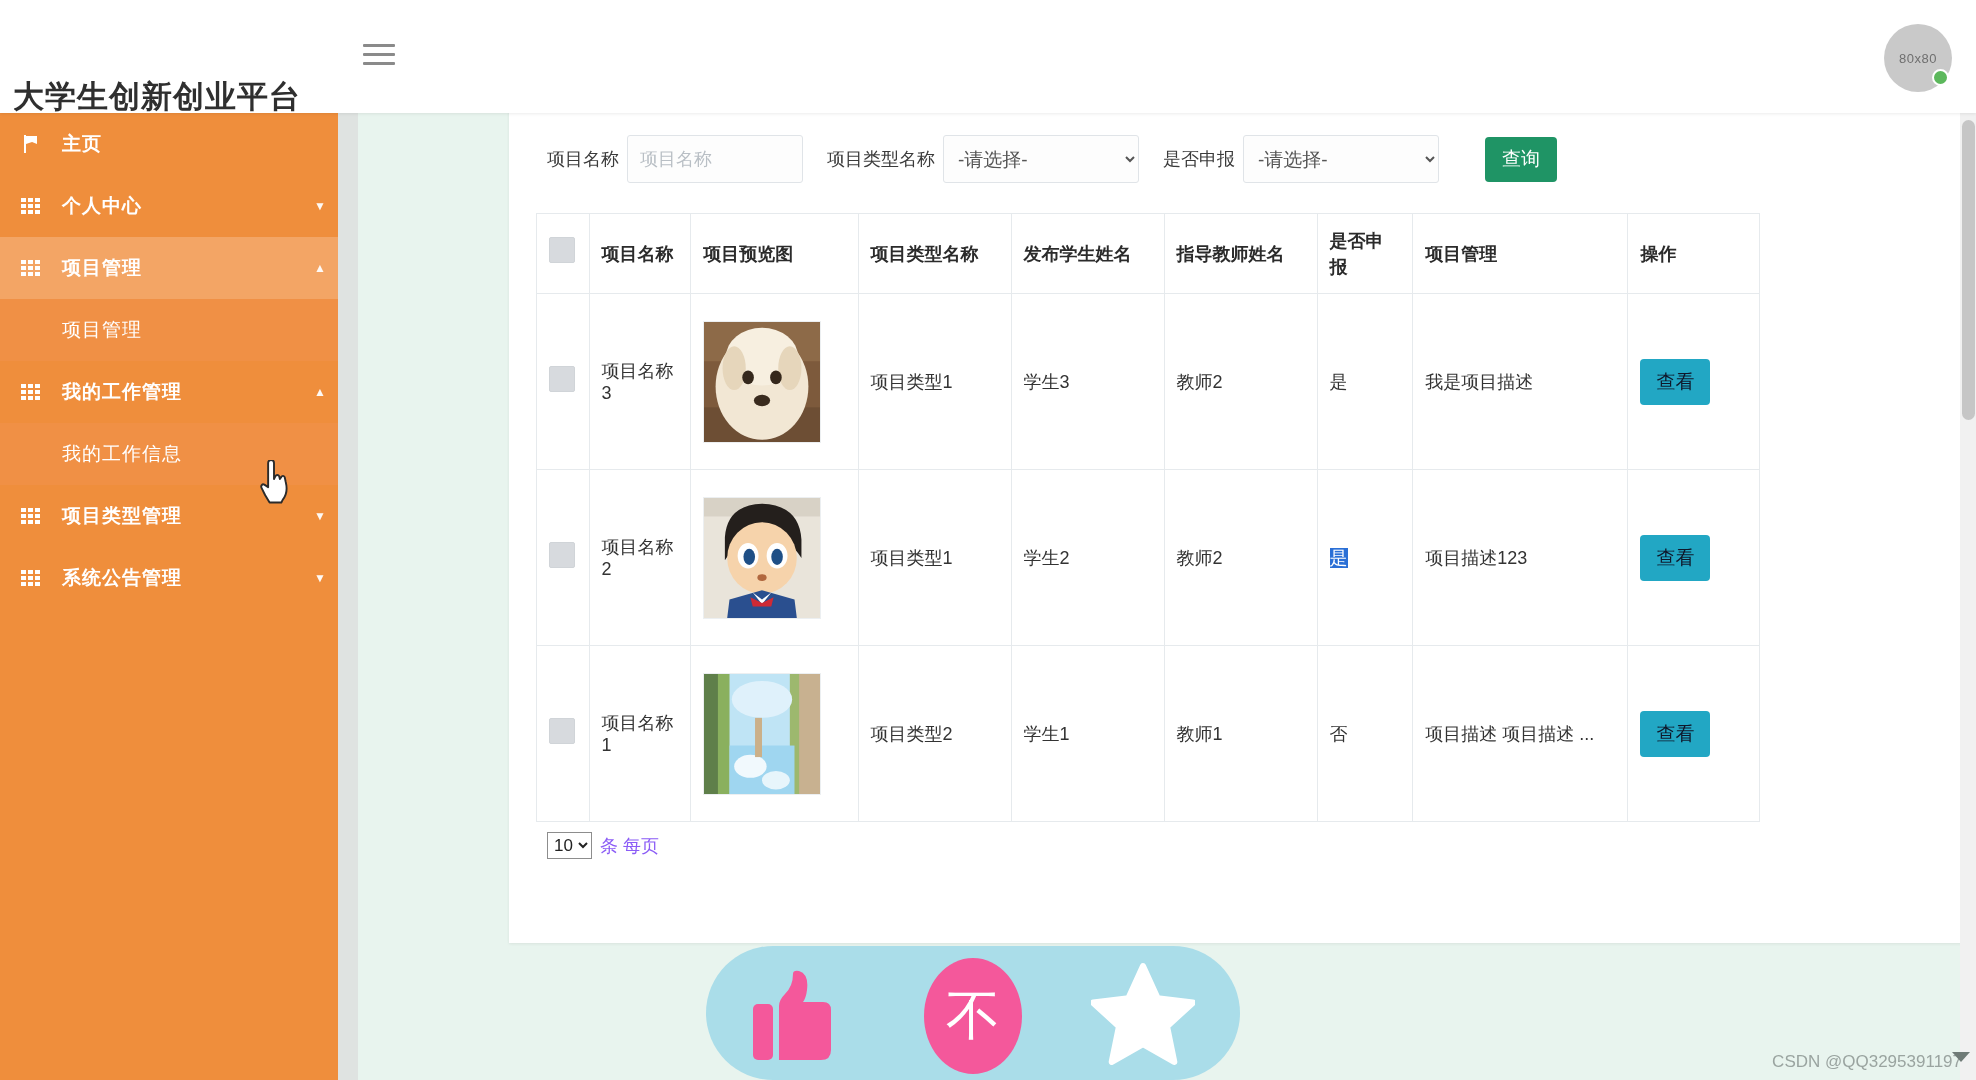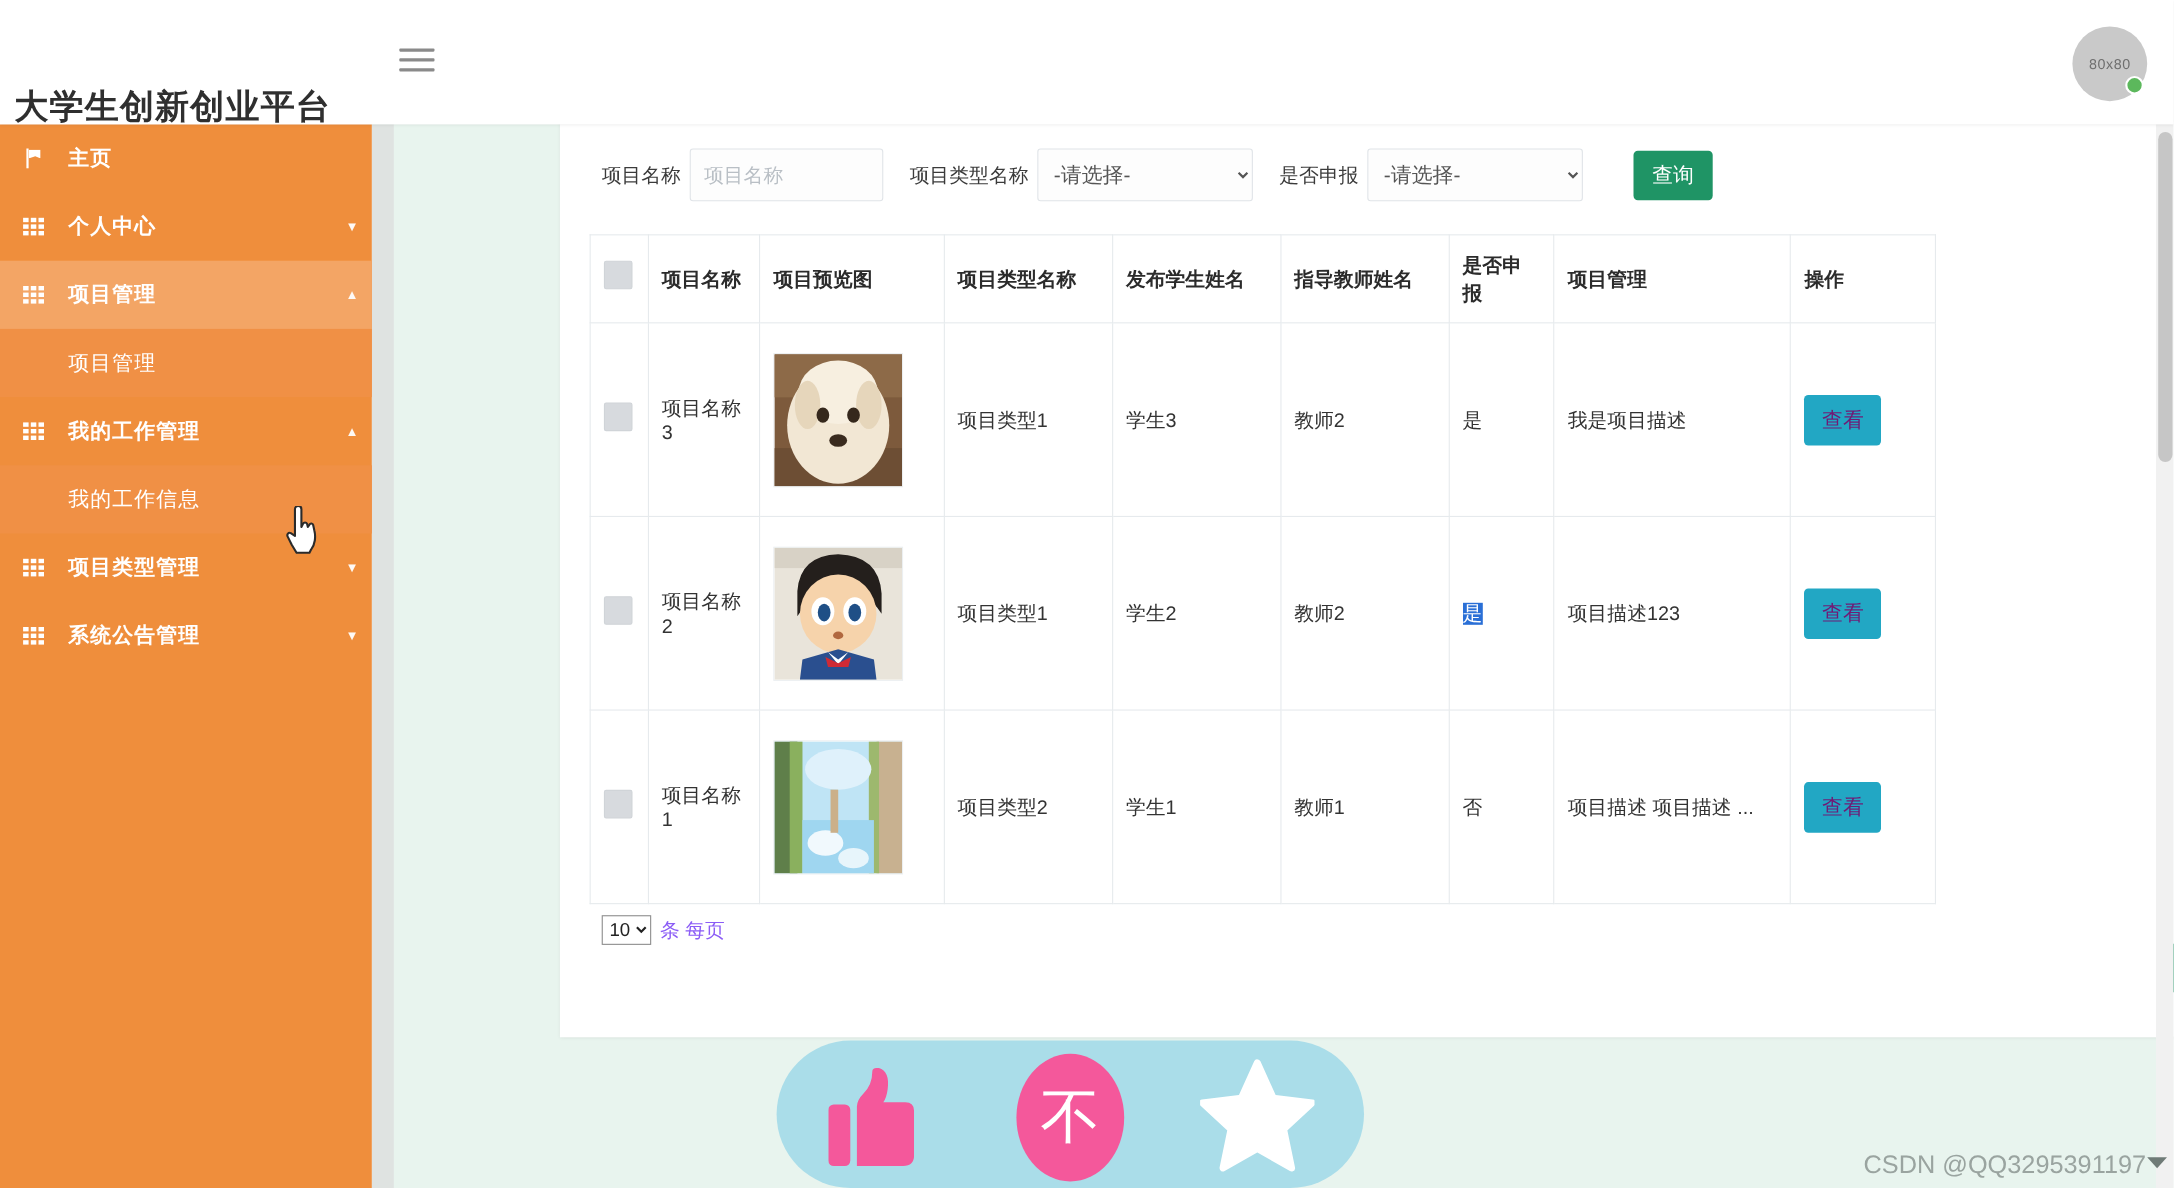--- a/index.html
+++ b/index.html
@@ -264,21 +264,21 @@
   .thumb {
     width: 118px;
     height: 122px;
     display: block;
     border: 1px solid #eceff1;
     box-sizing: border-box;
   }
   .btn-view {
     display: inline-block;
     background: #22a7c4;
-    color: #701a75;
+    color: #0f172a;
     font-size: 19px;
     border: none;
     border-radius: 4px;
     padding: 10px 16px;
     cursor: pointer;
     font-family: Liberation Sans, sans-serif;
   }
   .sel-hl {
     background: #2a6fd6;
     color: #ffffff;
@@ -350,22 +350,22 @@
     margin: 0 auto;
   }
   .star {
     width: 104px; height: 104px;
     margin: 4px auto 0;
   }
 
   
   .watermark {
     position: absolute;
-    right: 25px; bottom: 8px;
-    font-size: 23px;
+    right: 14px; bottom: 8px;
+    font-size: 17px;
     color: #9aa4a0;
     z-index: 40;
     white-space: nowrap;
   }
   .cursor-hand {
     position: absolute;
     left: 256px; top: 460px;
     width: 36px; height: 44px;
     z-index: 35;
     pointer-events: none;

